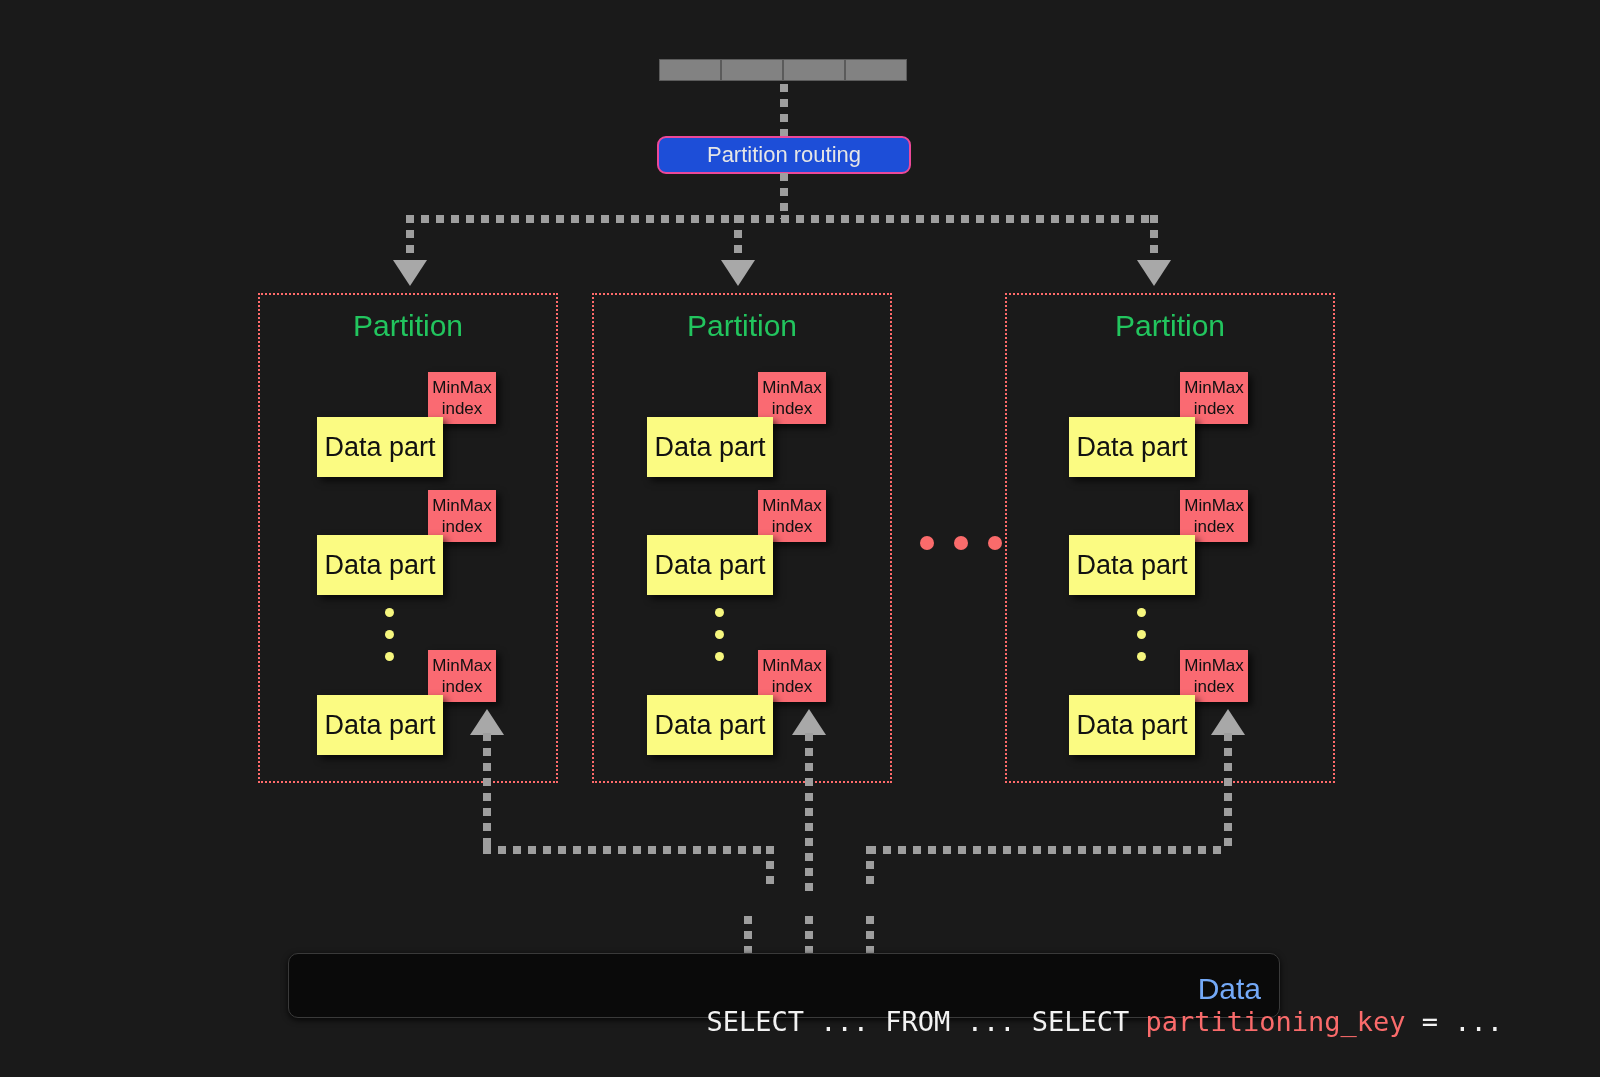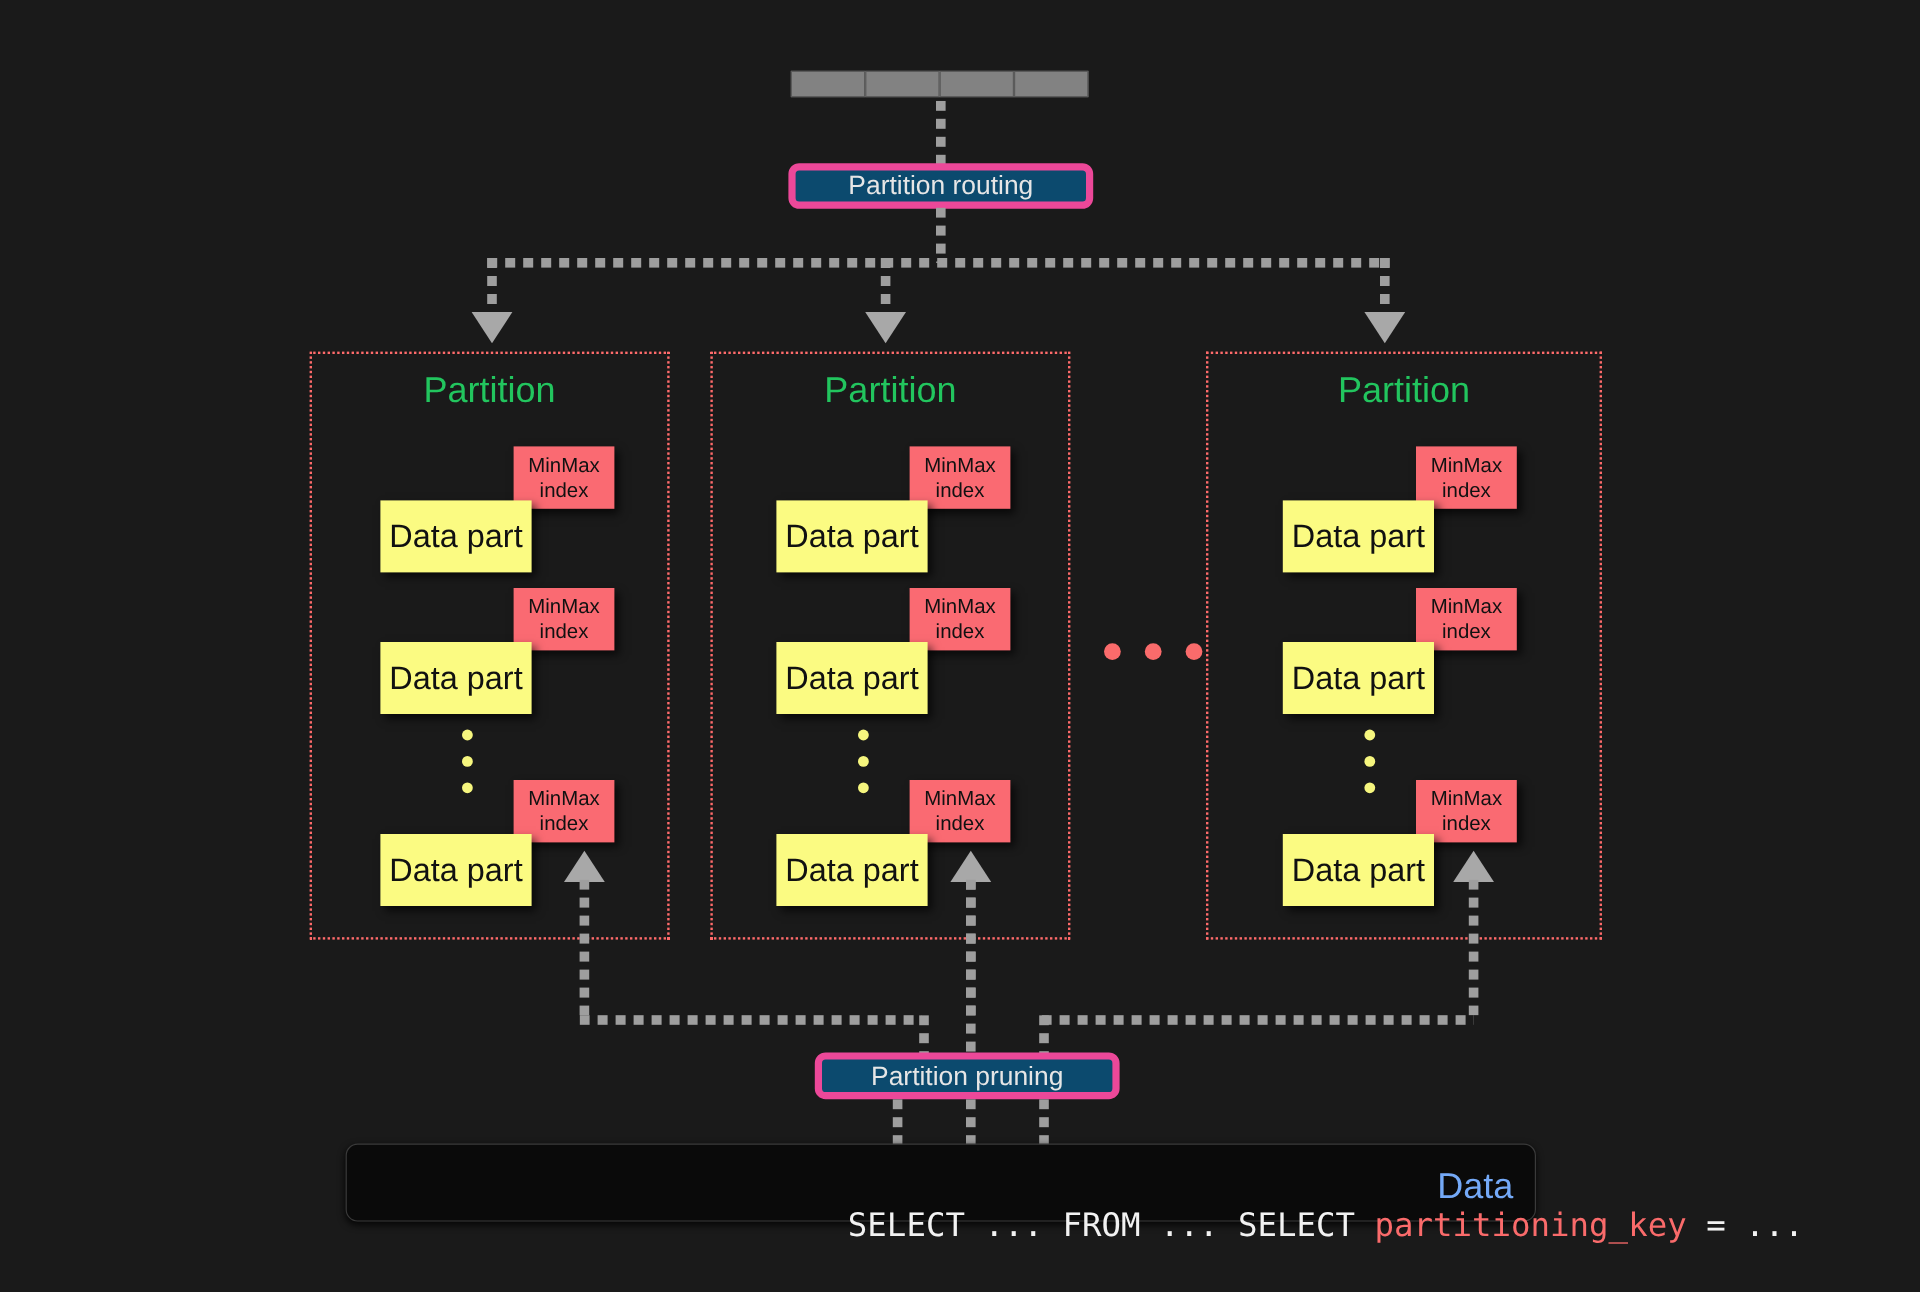--- a/index.html
+++ b/index.html
@@ -26,21 +26,21 @@
   .row-cell{width:62px;height:22px;background:#828282;border:1px solid #5b5b5b;
             box-sizing:border-box;}
 
   
   #query-sql{position:absolute;left:320px;top:21px;font-size:27px;
              font-family:"DejaVu Sans Mono","Liberation Mono",monospace;
              color:#f2f2f2;white-space:pre;letter-spacing:0px;}
   #query-sql .key{color:#fa6b6b;}
 
   
-  .chip{position:absolute;background:#0c4a6e;border:6px solid #ec4899;
+  .chip{position:absolute;background:#1d4ed8;border:2px solid #ec4899;
         border-radius:9px;box-sizing:border-box;color:#e6e6e6;
         display:flex;align-items:center;justify-content:center;
         font-size:22px;white-space:nowrap;}
   #partition-routing-box{left:657px;top:136px;width:254px;height:38px;}
   #partition-pruning-box{left:679px;top:877px;width:254px;height:39px;}
 
   
   .partition{position:absolute;border:2px dotted #ff6b6b;box-sizing:border-box;}
   #partition-1{left:258px;top:293px;width:300px;height:490px;}
   #partition-2{left:592px;top:293px;width:300px;height:490px;}
@@ -48,21 +48,21 @@
 
   .partition-title{position:absolute;top:14px;left:0;width:100%;text-align:center;
                    color:#22c55e;font-size:30px;}
 
   
   .dp-group{position:absolute;}
   .data-part{position:absolute;left:0;top:45px;width:126px;height:60px;
              background:#fbfb82;color:#111;font-size:27px;
              display:flex;align-items:center;justify-content:center;
              box-shadow:4px 4px 7px rgba(0,0,0,.65);}
-  .minmax{position:absolute;left:111px;top:0;width:84px;height:52px;
+  .minmax{position:absolute;left:111px;top:0;width:68px;height:52px;
           background:#fa6a72;color:#111;font-size:17px;line-height:1.25;
           text-align:center;display:flex;align-items:center;justify-content:center;
           box-shadow:4px 4px 7px rgba(0,0,0,.65);}
 
   
   .vdots{position:absolute;width:9px;}
   .vdots i{display:block;width:9px;height:9px;border-radius:50%;
            background:#f6f67e;margin-bottom:13px;}
 
   
@@ -221,21 +221,20 @@
   <div class="vline" style="left:805px;top:733px;height:113px;"></div>
   <div class="vline" style="left:1224px;top:733px;height:113px;"></div>
 
   <div class="hline" style="left:483px;top:846px;width:285px;"></div>
   <div class="hline" style="left:868px;top:846px;width:360px;"></div>
 
   <div class="vline" style="left:766px;top:846px;height:38px;"></div>
   <div class="vline" style="left:866px;top:846px;height:38px;"></div>
   <div class="vline" style="left:805px;top:733px;height:160px;"></div>
 
-  <div class="chip" id="partition-pruning-box">Partition pruning</div>
 
   <div class="vline" style="left:744px;top:916px;height:38px;"></div>
   <div class="vline" style="left:805px;top:916px;height:38px;"></div>
   <div class="vline" style="left:866px;top:916px;height:38px;"></div>
 
   <div class="panel panel-shadow" id="query-bar">
     <div id="query-sql">
       <span>SELECT ... FROM ... SELECT </span><span class="key">partitioning_key</span><span> = ...</span>
     </div>
     <span class="bar-label" id="query-label">Data</span>

